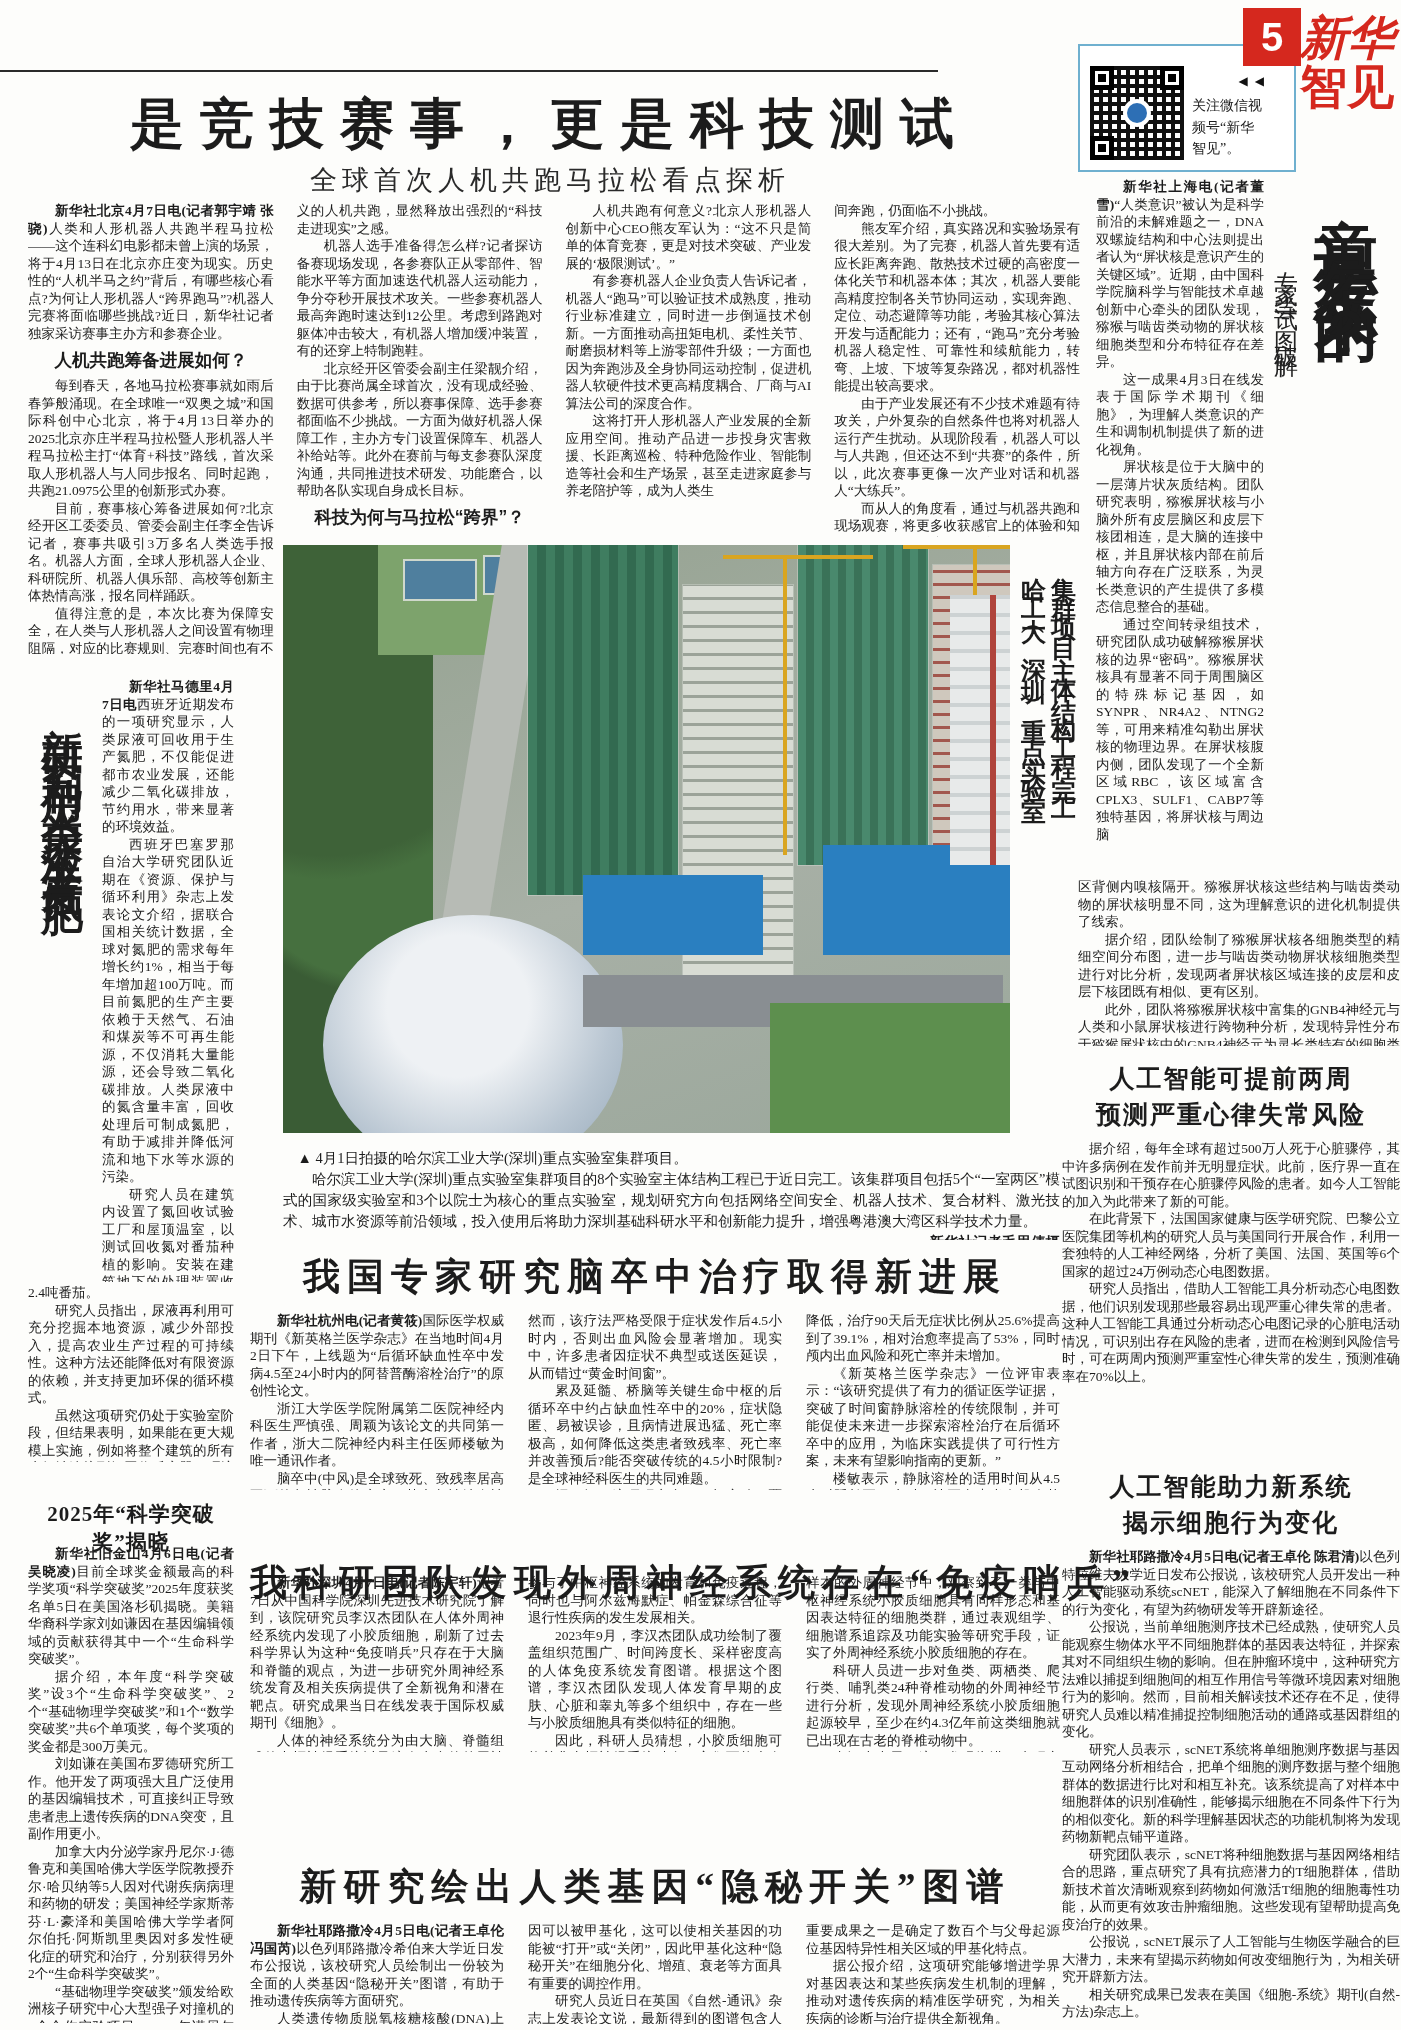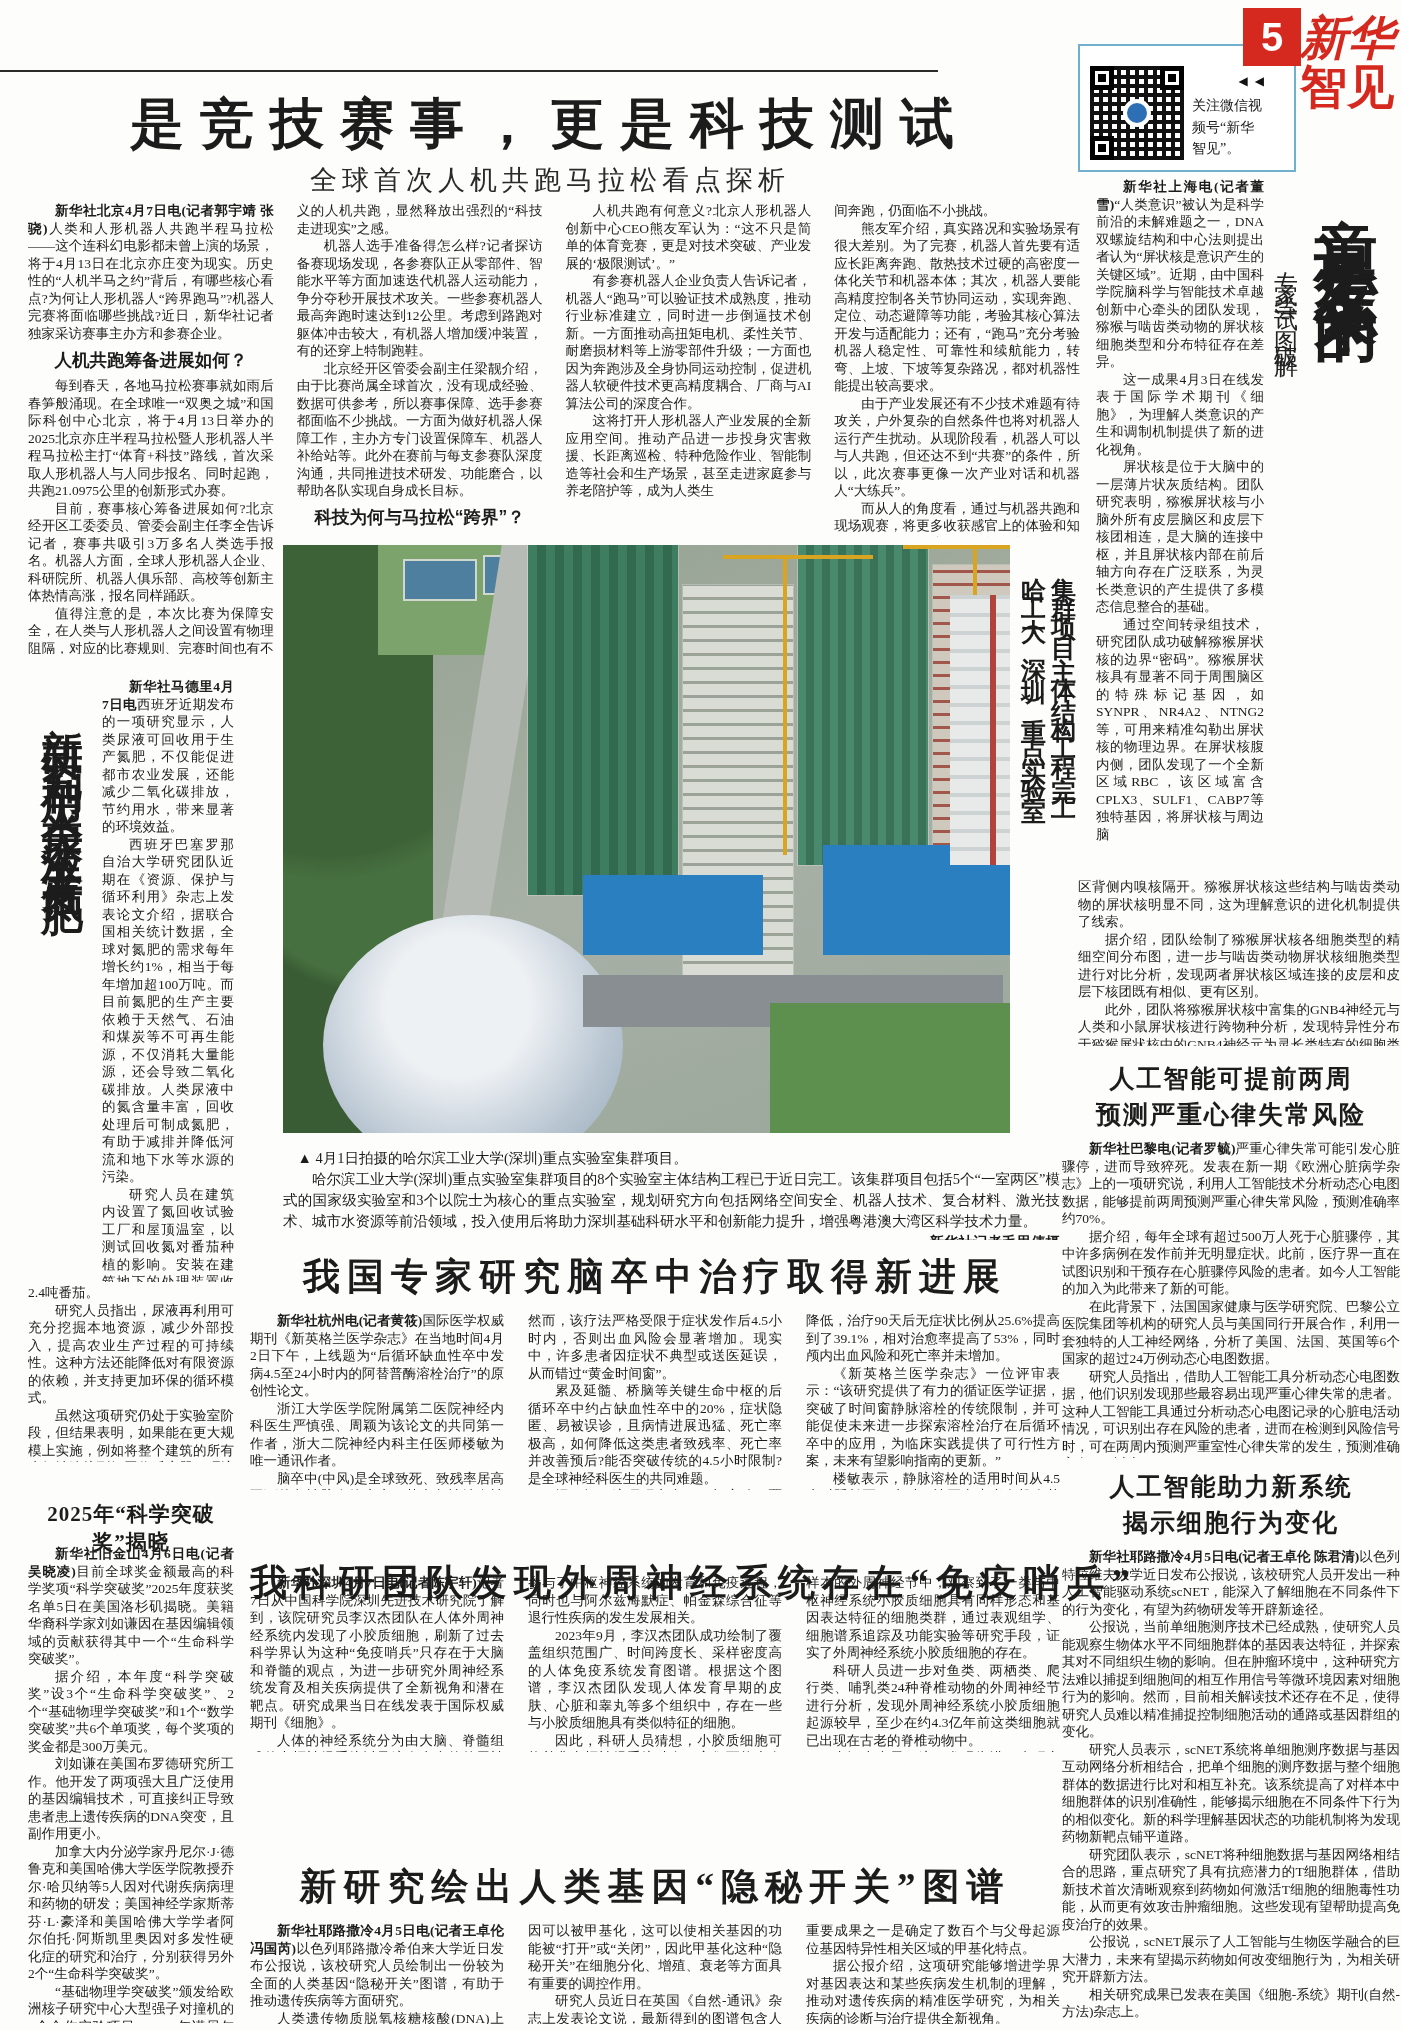--- a/index.html
+++ b/index.html
@@ -258,21 +258,20 @@
       <p class="blk blk-p0" style="text-indent: 0px;">区背侧内嗅核隔开。猕猴屏状核这些结构与啮齿类动物的屏状核明显不同，这为理解意识的进化机制提供了线索。</p>
       <p class="blk blk-p">据介绍，团队绘制了猕猴屏状核各细胞类型的精细空间分布图，进一步与啮齿类动物屏状核细胞类型进行对比分析，发现两者屏状核区域连接的皮层和皮层下核团既有相似、更有区别。</p>
       <p class="blk blk-p">此外，团队将猕猴屏状核中富集的GNB4神经元与人类和小鼠屏状核进行跨物种分析，发现特异性分布于猕猴屏状核中的GNB4神经元为灵长类特有的细胞类型。</p>
     </div>
 
   <div class="abs right-title" style="left:1062px;top:1060px;width:338px;">
     <div>人工智能可提前两周</div>
     <div>预测严重心律失常风险</div>
   </div>
   <div class="abs body-s clip" style="left:1062px;top:1140px;width:338px;height:318px;">
-      <p class="blk blk-lead"><b>新华社巴黎电(记者罗毓)</b>严重心律失常可能引发心脏骤停，进而导致猝死。发表在新一期《欧洲心脏病学杂志》上的一项研究说，利用人工智能技术分析动态心电图数据，能够提前两周预测严重心律失常风险，预测准确率约70%。</p>
       <p class="blk blk-p">据介绍，每年全球有超过500万人死于心脏骤停，其中许多病例在发作前并无明显症状。此前，医疗界一直在试图识别和干预存在心脏骤停风险的患者。如今人工智能的加入为此带来了新的可能。</p>
       <p class="blk blk-p">在此背景下，法国国家健康与医学研究院、巴黎公立医院集团等机构的研究人员与美国同行开展合作，利用一套独特的人工神经网络，分析了美国、法国、英国等6个国家的超过24万例动态心电图数据。</p>
       <p class="blk blk-p">研究人员指出，借助人工智能工具分析动态心电图数据，他们识别发现那些最容易出现严重心律失常的患者。这种人工智能工具通过分析动态心电图记录的心脏电活动情况，可识别出存在风险的患者，进而在检测到风险信号时，可在两周内预测严重室性心律失常的发生，预测准确率在70%以上。</p>
     </div>
 
   <div class="abs right-title" style="left:1062px;top:1468px;width:338px;">
     <div>人工智能助力新系统</div>
     <div>揭示细胞行为变化</div>
   </div>
   <div class="abs body-s clip" style="left:1062px;top:1548px;width:338px;height:470px;">

